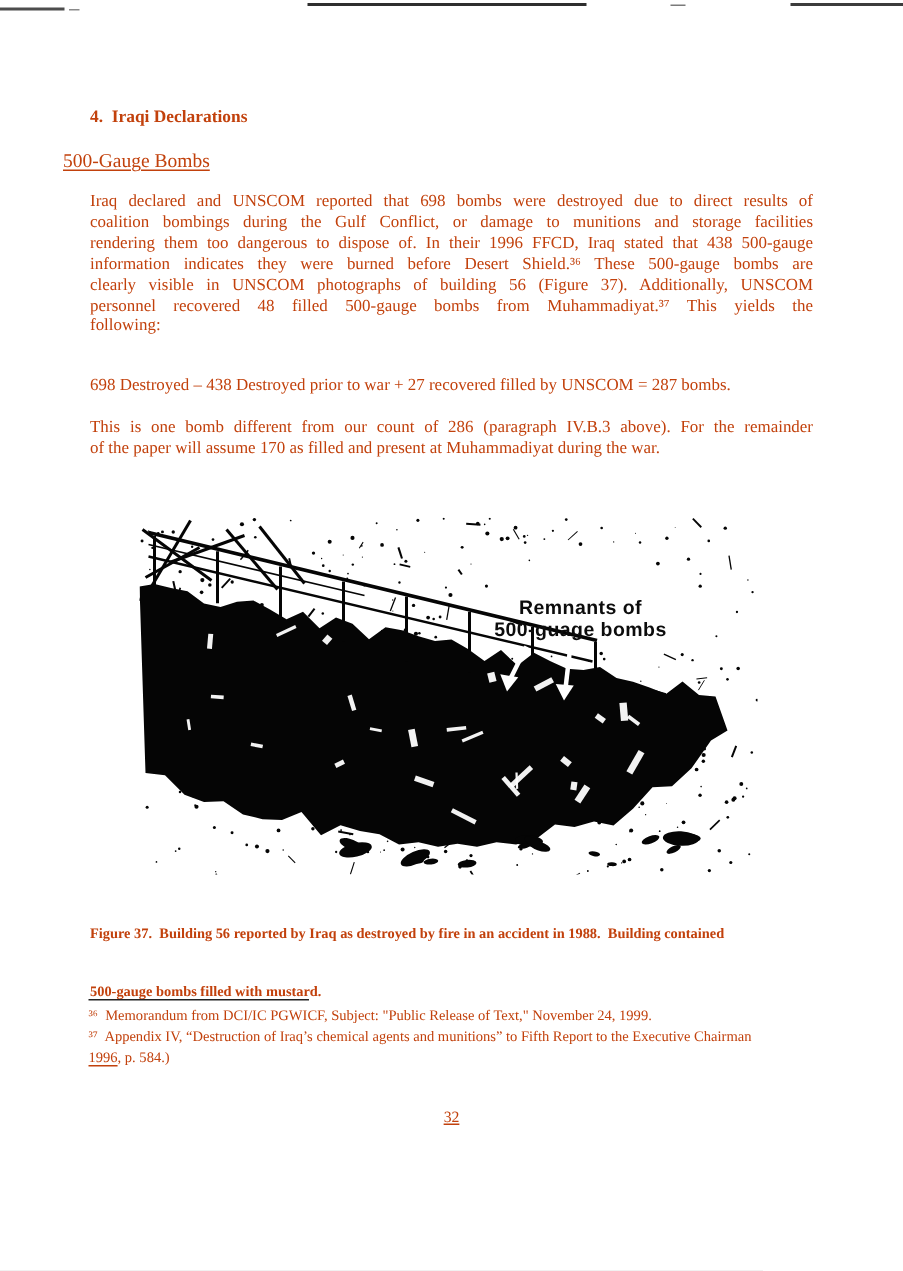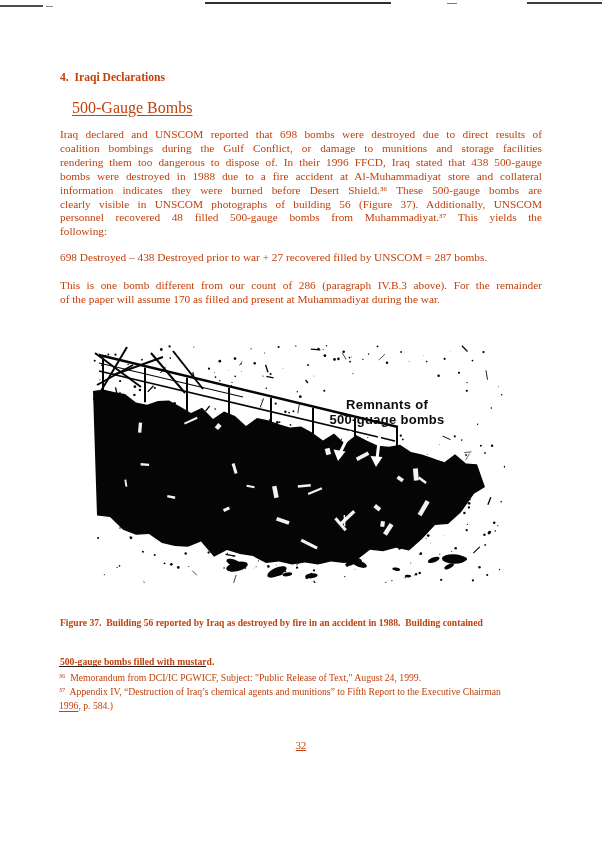--- a/index.html
+++ b/index.html
@@ -3,21 +3,21 @@
 <meta charset="utf-8">
 <style>
   html,body{margin:0;padding:0;background:#e8e8e8;}
   .page{
     position:relative; width:602px; height:847px; background:#ffffff;
     font-family:"Liberation Serif","DejaVu Serif",serif; color:#c2410c;
     overflow:hidden; margin:0 auto;
   }
   .artifact{position:absolute;}
   .heading{position:absolute; left:60px; top:71px; font-size:11.6px; font-weight:bold; white-space:pre;}
-  .subheading{position:absolute; left:72px; top:99px; font-size:16px; text-decoration:underline; text-underline-offset:2px; white-space:pre;}
+  .subheading{position:absolute; left:42px; top:99px; font-size:13px; text-decoration:underline; text-underline-offset:2px; white-space:pre;}
   .bodyblock{position:absolute; left:60px; width:482px; font-size:11.3px; line-height:13.9px;}
   .p1{top:128px;}
   .formula{top:251px; white-space:pre;}
   .p2{top:279px;}
   .jline{text-align:justify; text-align-last:justify;}
   .lastline{text-align:left; white-space:pre;}
   .figurewrap{position:absolute; left:93px; top:345px; width:412px; height:238px; margin:0;}
   .photo-label{
     font-family:"Liberation Sans","DejaVu Sans",sans-serif; font-weight:bold;
     font-size:13px; fill:#0c0c0c; letter-spacing:.3px;
@@ -41,21 +41,20 @@
   <div class="artifact" style="left:447px;top:3px;width:10px;height:1.3px;background:#7a7a7a;"></div>
   <div class="artifact" style="left:527px;top:2px;width:75px;height:2.2px;background:#3c3c3c;"></div>
 
   <div class="heading">4.  Iraqi Declarations</div>
   <div class="subheading">500-Gauge Bombs</div>
 
   <div class="bodyblock p1">
     <div class="jline">Iraq declared and UNSCOM reported that 698 bombs were destroyed due to direct results of</div>
     <div class="jline">coalition bombings during the Gulf Conflict, or damage to munitions and storage facilities</div>
     <div class="jline">rendering them too dangerous to dispose of.  In their 1996 FFCD, Iraq stated that 438 500-gauge</div>
-    <div class="jline">bombs were destroyed in 1988 due to a fire accident at Al-Muhammadiyat store and collateral</div>
     <div class="jline">information indicates they were burned before Desert Shield.³⁶  These 500-gauge bombs are</div>
     <div class="jline">clearly visible in UNSCOM photographs of building 56 (Figure 37).  Additionally, UNSCOM</div>
     <div class="jline">personnel recovered 48 filled 500-gauge bombs from Muhammadiyat.³⁷  This yields the</div>
     <div class="lastline">following:</div>
   </div>
 
   <div class="bodyblock formula">698 Destroyed – 438 Destroyed prior to war + 27 recovered filled by UNSCOM = 287 bombs.</div>
 
   <div class="bodyblock p2">
     <div class="jline">This is one bomb different from our count of 286 (paragraph IV.B.3 above).  For the remainder</div>
@@ -553,19 +552,19 @@
   </figure>
 
   <div class="caption">
     <div>Figure 37.  Building 56 reported by Iraq as destroyed by fire in an accident in 1988.  Building contained</div>
     <div>500-gauge bombs filled with mustard.</div>
   </div>
 
   <div class="fnrule"></div>
 
   <div class="footnotes">
-    <div class="fn-line">³⁶  Memorandum from DCI/IC PGWICF, Subject: "Public Release of Text," August 24, 1999.</div>
+    <div class="fn-line">³⁶  Memorandum from DCI/IC PGWICF, Subject: "Public Release of Text," November 24, 1999.</div>
     <div class="fn-line">³⁷  Appendix IV, “Destruction of Iraq’s chemical agents and munitions” to Fifth Report to the Executive Chairman</div>
     <div class="fn-line"><span class="fn-title">1996</span><span>, p. 584.)</span></div>
   </div>
 
   <div class="pagenum">32</div>
 </div>
 
 </body></html>

